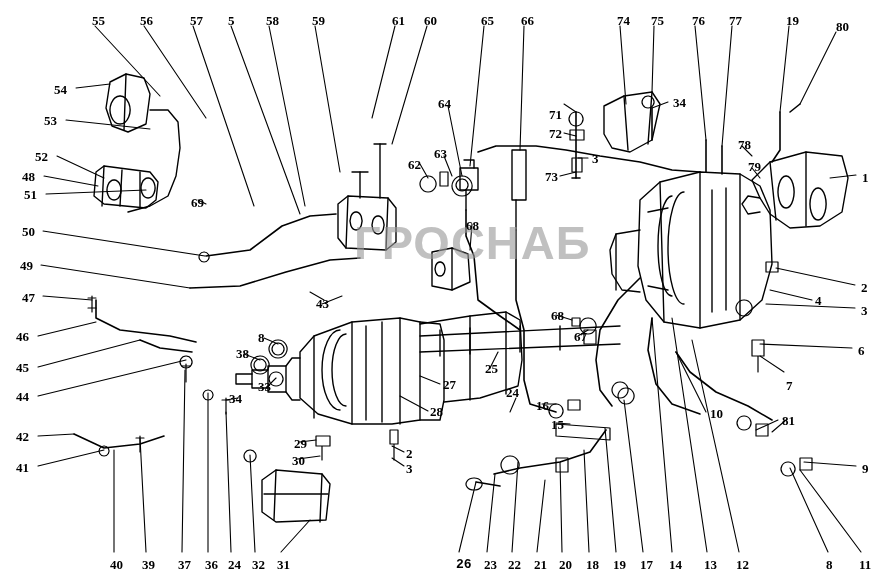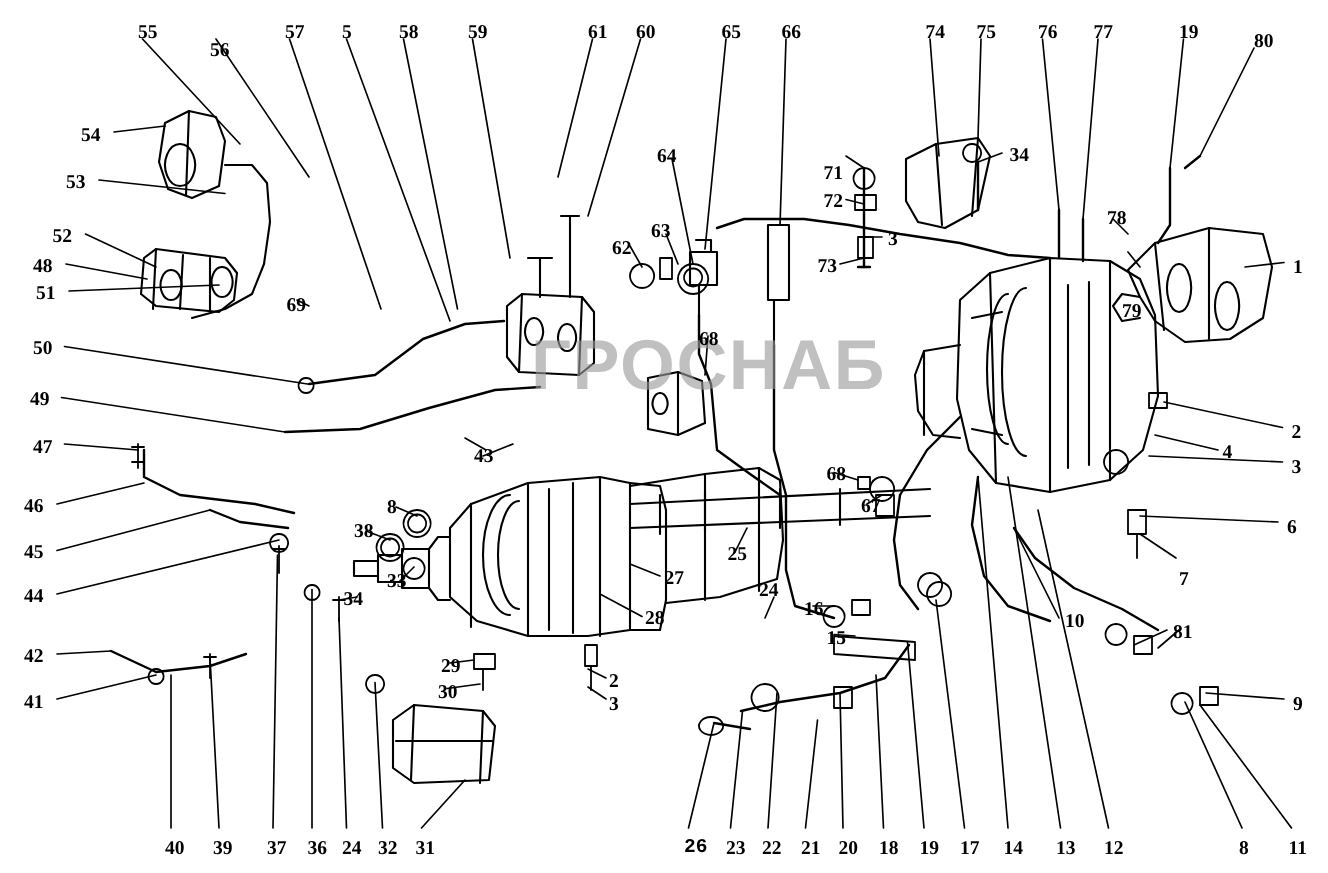--- a/index.html
+++ b/index.html
@@ -326,21 +326,21 @@
         <path d="M626 388 a8 8 0 1 0 0.1 0"></path>
         <path d="M648 96 a6 6 0 1 0 0.1 0"></path>
       </g>
     </g>
   </svg>
 
   <div class="wm wm-text2">ГРОСНАБ</div>
 
   <div id="callout-layer">
       <div class="callout" style="left: 92px; top: 14px;">55</div>
-      <div class="callout" style="left: 140px; top: 14px; margin-top: 12px;">56</div>
+      <div class="callout" style="left: 140px; top: 14px;">56</div>
       <div class="callout" style="left: 190px; top: 14px;">57</div>
       <div class="callout" style="left: 228px; top: 14px;">5</div>
       <div class="callout" style="left: 266px; top: 14px;">58</div>
       <div class="callout" style="left: 312px; top: 14px;">59</div>
       <div class="callout" style="left: 392px; top: 14px;">61</div>
       <div class="callout" style="left: 424px; top: 14px;">60</div>
       <div class="callout" style="left: 481px; top: 14px;">65</div>
       <div class="callout" style="left: 521px; top: 14px;">66</div>
       <div class="callout" style="left: 617px; top: 14px;">74</div>
       <div class="callout" style="left: 651px; top: 14px;">75</div>
@@ -365,21 +365,21 @@
       <div class="callout" style="left: 408px; top: 158px;">62</div>
       <div class="callout" style="left: 434px; top: 147px;">63</div>
       <div class="callout" style="left: 438px; top: 97px;">64</div>
       <div class="callout" style="left: 466px; top: 219px;">68</div>
       <div class="callout" style="left: 549px; top: 108px;">71</div>
       <div class="callout" style="left: 549px; top: 127px;">72</div>
       <div class="callout" style="left: 545px; top: 170px;">73</div>
       <div class="callout" style="left: 673px; top: 96px;">34</div>
       <div class="callout" style="left: 592px; top: 152px;">3</div>
       <div class="callout" style="left: 738px; top: 138px;">78</div>
-      <div class="callout" style="left: 748px; top: 160px; margin-top: 40px;">79</div>
+      <div class="callout" style="left: 748px; top: 160px;">79</div>
       <div class="callout" style="left: 862px; top: 171px;">1</div>
       <div class="callout" style="left: 861px; top: 281px;">2</div>
       <div class="callout" style="left: 815px; top: 294px;">4</div>
       <div class="callout" style="left: 861px; top: 304px;">3</div>
       <div class="callout" style="left: 858px; top: 344px;">6</div>
       <div class="callout" style="left: 786px; top: 379px;">7</div>
       <div class="callout" style="left: 316px; top: 297px;">43</div>
       <div class="callout" style="left: 258px; top: 331px;">8</div>
       <div class="callout" style="left: 236px; top: 347px;">38</div>
       <div class="callout" style="left: 229px; top: 392px;">34</div>

